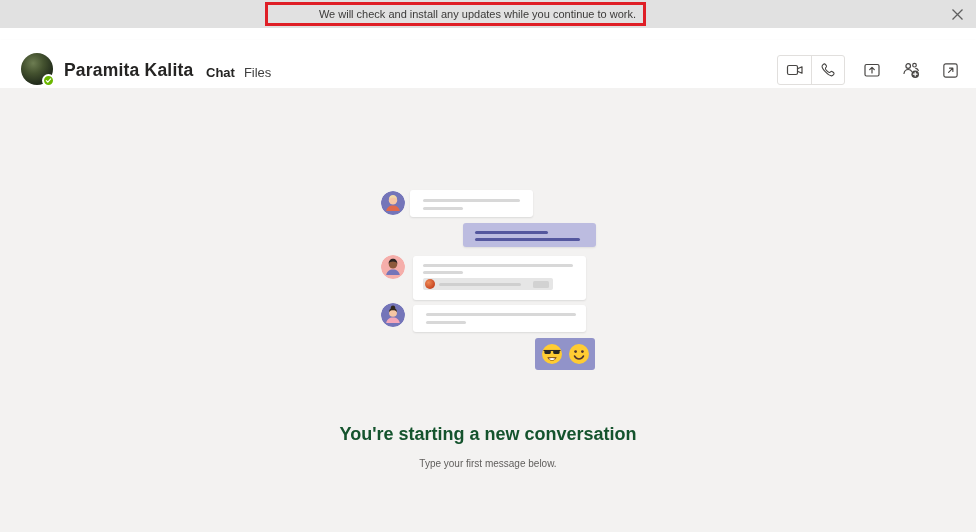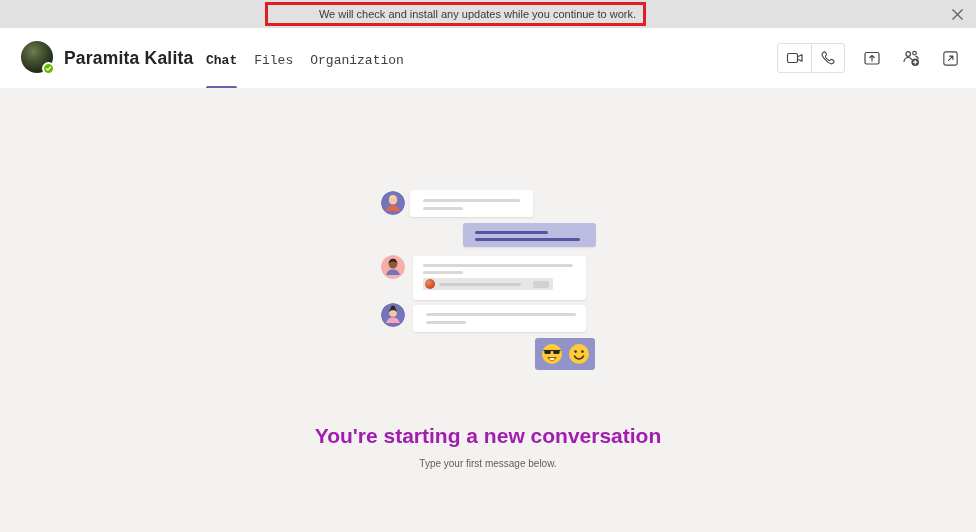--- a/index.html
+++ b/index.html
@@ -9,31 +9,31 @@
   
   .titlebar{position:absolute;top:0;left:0;right:0;height:28px;background:var(--titlebar-gray,#e1e1e1);}
   .banner{position:absolute;left:265px;top:2px;width:381px;height:24px;box-sizing:border-box;
           border:3px solid var(--banner-highlight-red,#df1f26);
           display:flex;align-items:center;justify-content:center;padding-left:44px;}
   .banner span{font-size:11px;color:#3b3a39;white-space:nowrap;}
   .win-close{position:absolute;right:8px;top:3px;width:22px;height:22px;border:none;background:none;
              padding:0;display:flex;align-items:center;justify-content:center;cursor:pointer;}
 
   
-  .header{position:absolute;top:28px;left:0;right:0;height:60px;background:#fff;
+  .header{position:absolute;top:40px;left:0;right:0;height:60px;background:#fff;
           border-bottom:1px solid #ececec;box-shadow:0 1px 3px rgba(0,0,0,.06);}
   .avatar-wrap{position:absolute;left:21px;top:13px;width:32px;height:32px;cursor:pointer;}
   .avatar{width:32px;height:32px;border-radius:50%;
           background:radial-gradient(circle at 38% 32%,#6d7d52 0%,#44522f 35%,#232d1c 70%,#141a12 100%);}
   .status{position:absolute;right:-2px;bottom:-2px;width:13px;height:13px;border-radius:50%;
           background:var(--status-available-green,#6bb700);border:2px solid #fff;box-sizing:border-box;
           display:flex;align-items:center;justify-content:center;}
   .person-name{position:absolute;left:64px;top:0;height:60px;display:flex;align-items:center;
                font-size:17.5px;font-weight:bold;color:#252423;letter-spacing:.2px;}
-  .tabs{position:absolute;left:206px;top:0;height:64px;display:flex;gap:17px;align-items:stretch;font-family:Liberation Mono, monospace;}
+  .tabs{position:absolute;left:206px;top:0;height:64px;display:flex;gap:9px;align-items:stretch;}
   .tab{position:relative;display:flex;align-items:center;font-size:13px;color:#404040;cursor:pointer;}
   .tab.active{font-weight:bold;color:#252423;}
   .tab.active::after{content:"";position:absolute;left:0;right:0;bottom:3px;height:3px;border-radius:2px;
                      background:var(--accent-purple,#6264a7);}
   .tab .chev{margin-left:5px;display:flex;align-items:center;}
   .actions{position:absolute;right:14px;top:0;height:60px;display:flex;align-items:center;gap:15px;}
   .call-group{display:flex;border:1px solid #e1dfdd;border-radius:3px;background:#fff;overflow:hidden;}
   .call-btn{width:33px;height:28px;display:flex;align-items:center;justify-content:center;
             background:none;border:none;padding:0;cursor:pointer;}
   .call-btn + .call-btn{border-left:1px solid #e1dfdd;}
@@ -50,21 +50,21 @@
   .il-line{position:absolute;height:3px;border-radius:1.5px;background:#d8d8d8;}
   .il-line.purple{background:#54579e;}
   .il-attach{position:absolute;background:#e6e6e6;border-radius:2px;}
   .il-doc{position:absolute;width:10px;height:10px;border-radius:50%;
           background:radial-gradient(circle at 35% 35%,#ee8a57,#c6431f 75%);}
   .il-attach-btn{position:absolute;background:#d2d2d2;border-radius:1.5px;}
   .emoji-bubble{position:absolute;left:154px;top:148px;width:60px;height:32px;border-radius:3px;
                 background:var(--emoji-bubble-purple,#9193c9);
                 display:flex;align-items:center;justify-content:center;gap:5px;}
   .conv-heading{position:absolute;top:336px;left:0;width:100%;text-align:center;
-                font-size:21px;font-weight:bold;color:#a21caf;}
+                font-size:18px;font-weight:bold;color:#14532d;}
   .conv-sub{position:absolute;top:370px;left:0;width:100%;text-align:center;
             font-size:10px;color:#605e5c;}
 </style>
 </head>
 <body>
 
 <div class="app">
 
   <div class="titlebar">
     <div class="banner">
@@ -87,23 +87,20 @@
       </span>
     </div>
     <div class="person-name">Paramita Kalita</div>
 
     <div class="tabs">
       <div class="tab active">
         <span>Chat</span>
       </div>
       <div class="tab">
         <span>Files</span>
-      </div>
-      <div class="tab">
-        <span>Organization</span>
       </div>
     </div>
 
     <div class="actions">
       <div class="call-group">
         <button class="call-btn">
           <svg class="hicon" width="20" height="20" viewBox="0 0 20 20">
             <rect x="2.5" y="5.5" width="10" height="9" rx="1.5"></rect>
             <path d="M12.5 8.8 L17 6.8 V13.2 L12.5 11.2"></path>
           </svg>

